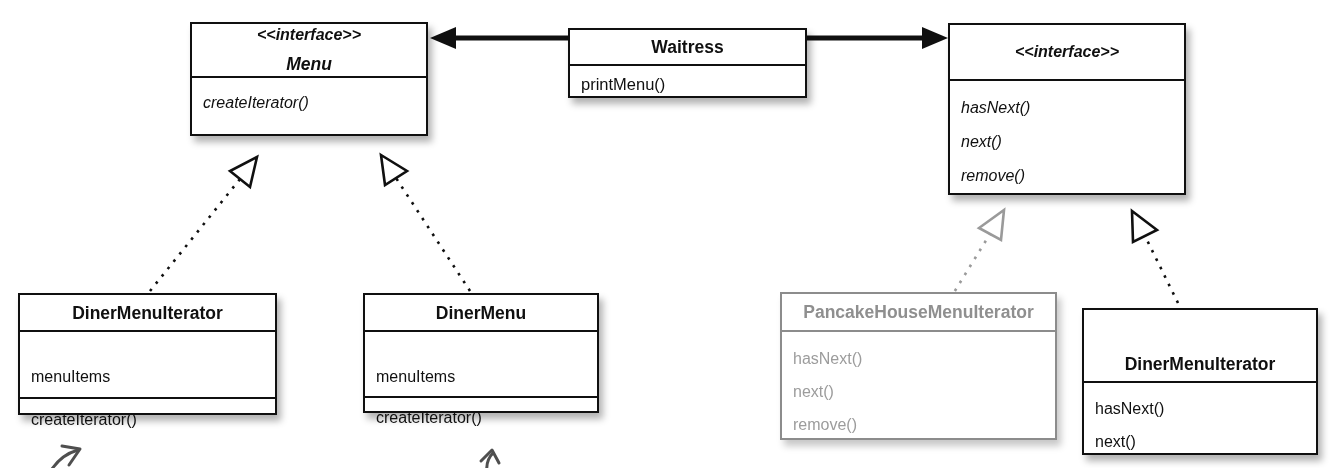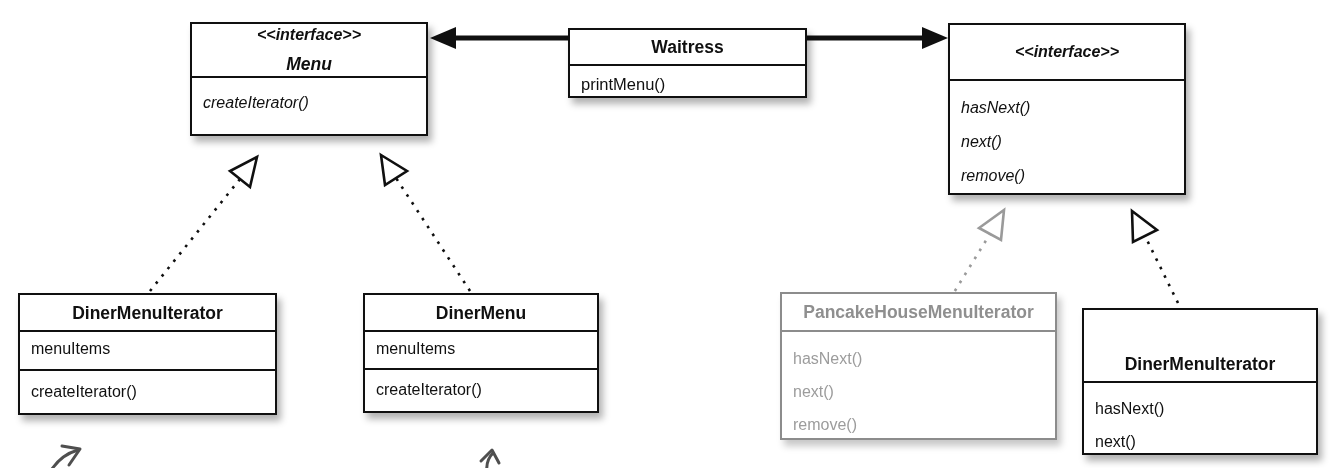--- a/index.html
+++ b/index.html
@@ -6,21 +6,21 @@
   .stage{position:relative;width:1332px;height:468px;overflow:hidden;background:#ffffff;
          font-family:"Liberation Sans","DejaVu Sans",sans-serif;color:#101010;}
   svg.wires{position:absolute;left:0;top:0;z-index:1;}
   .box{position:absolute;z-index:2;background:#ffffff;border:2.5px solid #101010;
        box-sizing:border-box;box-shadow:4px 6px 7px rgba(0,0,0,0.30);}
   .box .head{border-bottom:2.5px solid #101010;text-align:center;font-weight:bold;
              display:flex;flex-direction:column;justify-content:center;box-sizing:border-box;gap:8px;}
   .box .head .stereotype{font-size:16px;font-style:italic;line-height:20px;}
   .box .head .cname{font-size:17.5px;line-height:22px;}
   .box .comp{box-sizing:border-box;padding:8px 11px;font-size:16px;}
-  .box .comp.attrs{border-bottom:2.5px solid #101010;}
+  .box .comp.attrs{border-bottom:2.5px solid #101010;margin-top:28px;}
   .box .member{white-space:nowrap;}
   .ital{font-style:italic;}
   .muted{border-color:#8c8c8c;box-shadow:4px 6px 7px rgba(0,0,0,0.22);}
   .muted .head{border-bottom-color:#8c8c8c;color:#8f8f8f;}
   .muted .comp{color:#9c9c9c;}
 </style>
 </head>
 <body>
 
 <div class="stage">

